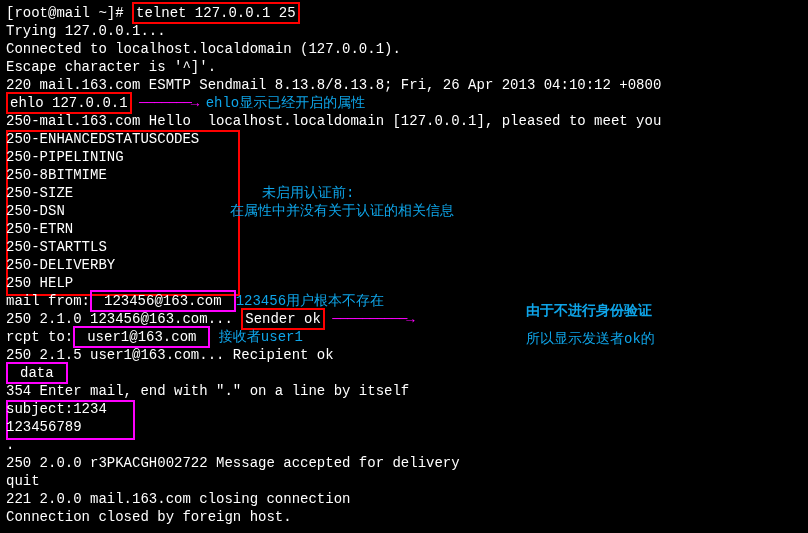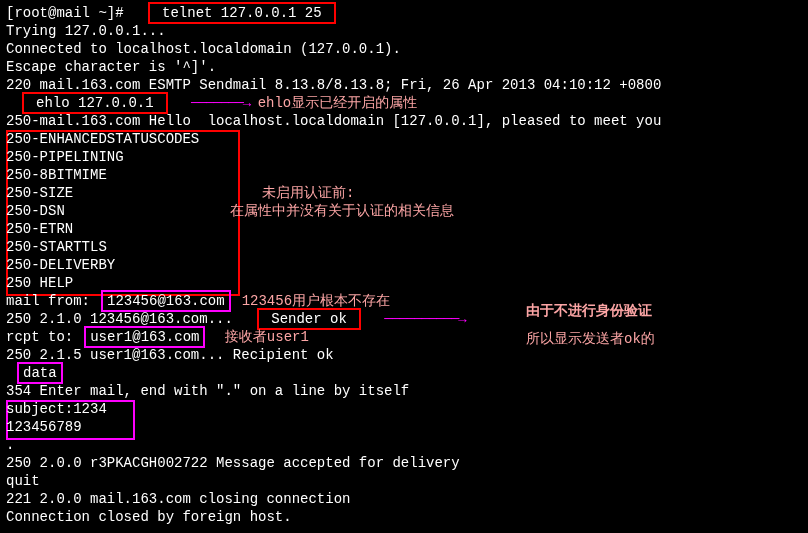--- a/index.html
+++ b/index.html
@@ -8,23 +8,23 @@
     background: #000;
     color: #fff;
     font-family: "Courier New", monospace;
     font-size: 14px;
     line-height: 18px;
     width: 808px;
     box-sizing: border-box;
     position: relative;
   }
   .line { white-space: pre; position: relative; }
-  .box-red { border: 2px solid #f00; display: inline-block; padding: 0 12px; margin: -2px 16px; }
-  .box-mag { border: 2px solid #f0f; display: inline-block; padding: 0 4px; margin: -2px 11px; }
-  .txt-mag { color: #fca5a5; }
+  .box-red { border: 2px solid #f00; display: inline-block; padding: 0 2px; margin: -2px 0; }
+  .box-mag { border: 2px solid #f0f; display: inline-block; padding: 0 12px; margin: -2px 0; }
+  .txt-mag { color: #0ea5e9; }
   .arrow-mag { color: #f0f; letter-spacing: -1px; }
   .abs { position: absolute; }
   .block-red { border: 2px solid #f00; position: absolute; pointer-events: none; }
   .block-mag { border: 2px solid #f0f; position: absolute; pointer-events: none; }
 </style>
 </head>
 <body>
 
 <div class="line"><span>[root@mail ~]# </span><span class="box-red">telnet 127.0.0.1 25</span></div>
 <div class="line">Trying 127.0.0.1...</div>

